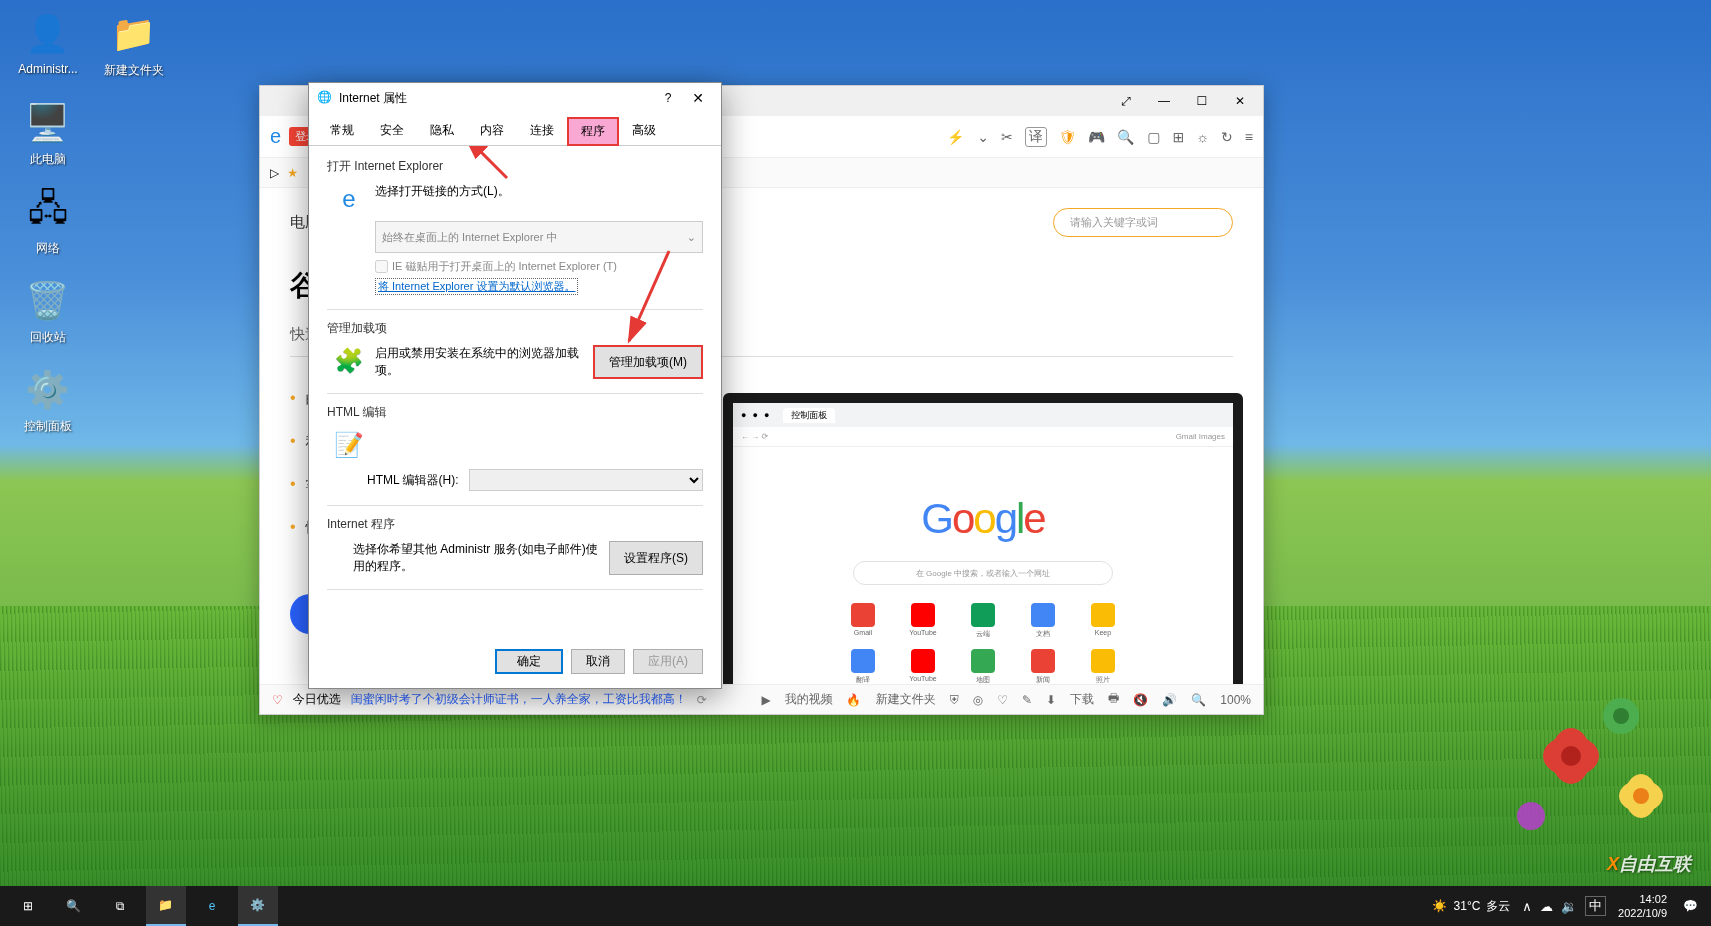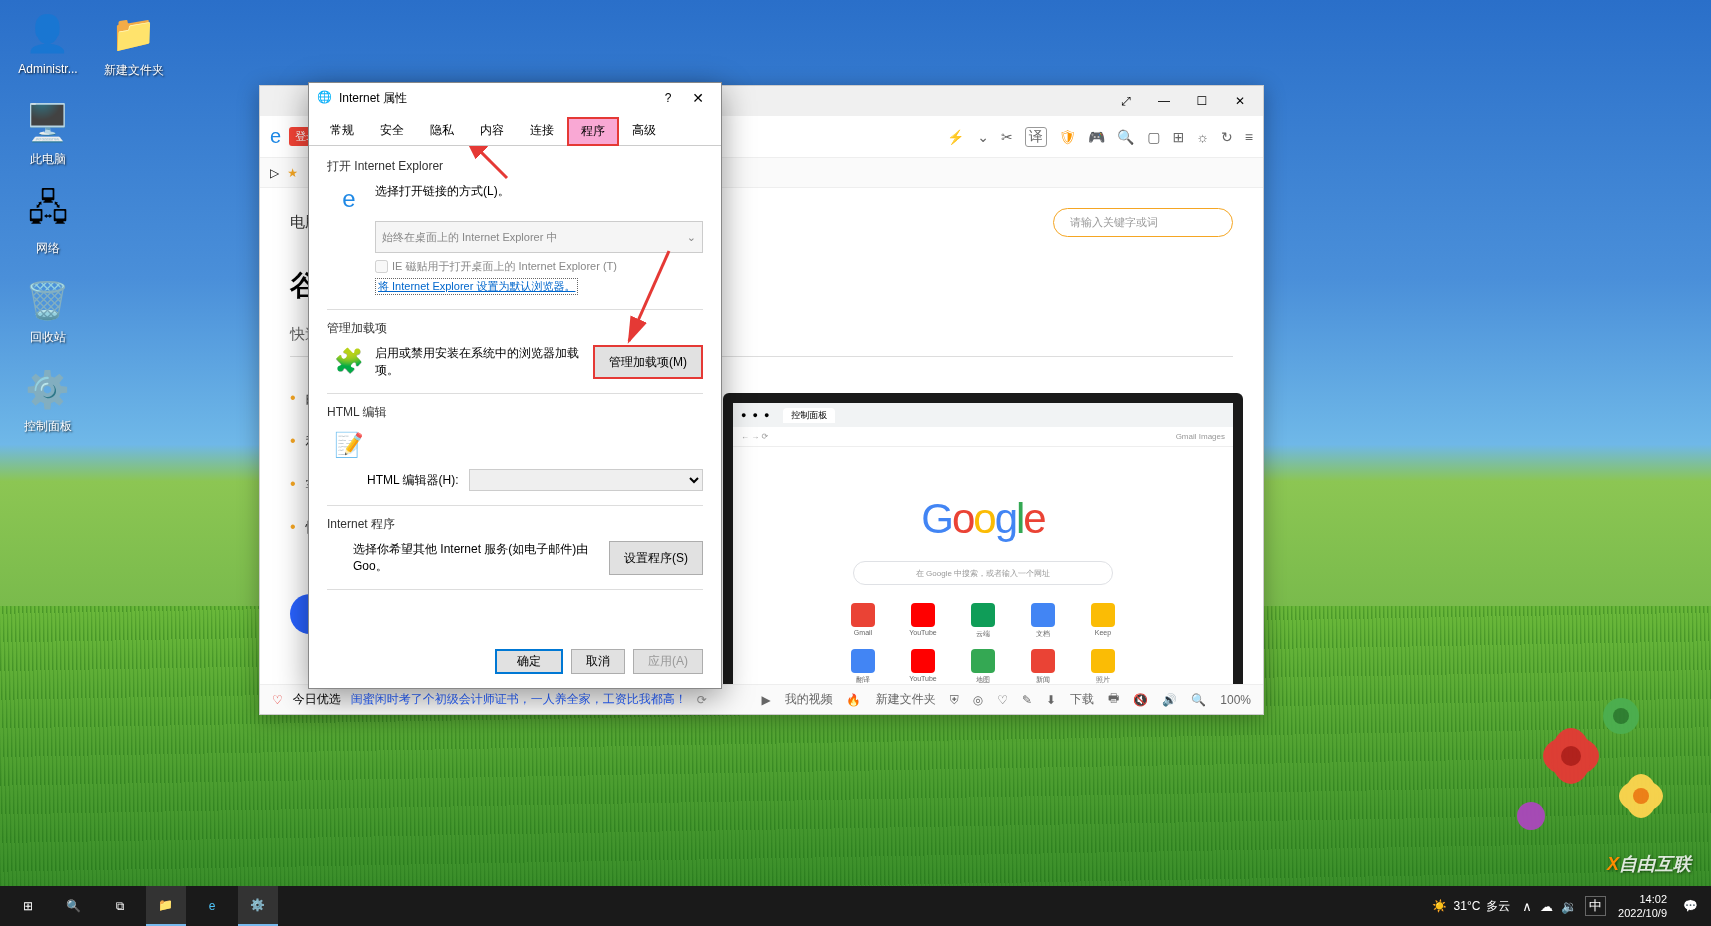--- a/index.html
+++ b/index.html
@@ -381,21 +381,21 @@
         <span>HTML 编辑器(H):</span>
         <select></select>
       </div>
     </div>
     <hr class="sep">
 
     <div class="section">
       <div class="section-title">Internet 程序</div>
       <div class="section-content">
         <div class="section-text" style="padding-left:20px;">
-          <div>选择你希望其他 Internet 服务(如电子邮件)由Goo。</div>
+          <div>选择你希望其他 Administr 服务(如电子邮件)使用的程序。</div>
         </div>
         <button class="dlg-button btn-right">设置程序(S)</button>
       </div>
     </div>
     <hr class="sep">
 
 
     <div class="arrow" style="top:-18px; left:148px;">
       <svg width="60" height="60">
           <defs>

